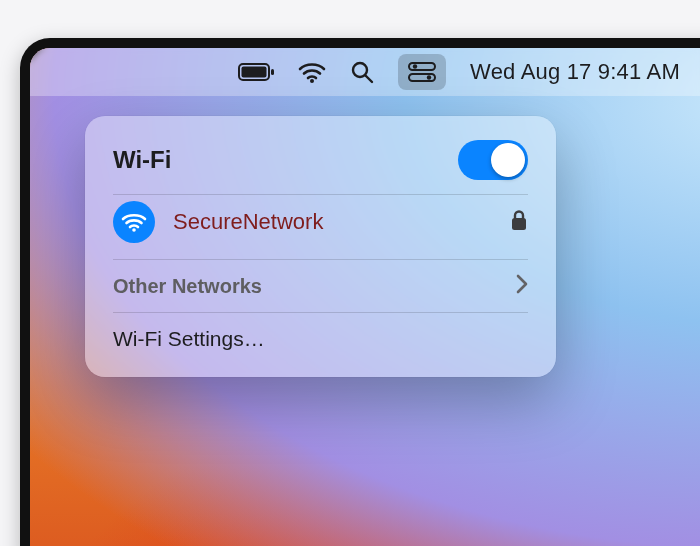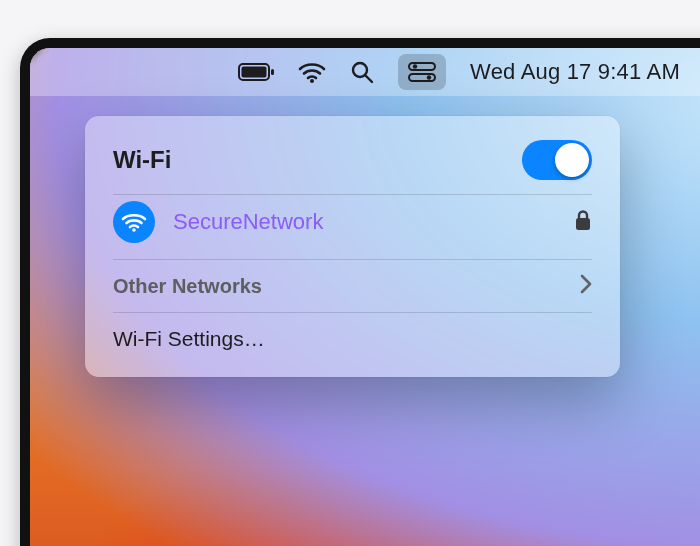--- a/index.html
+++ b/index.html
@@ -45,22 +45,22 @@
     padding: 0 10px;
     height: 36px;
   }
   .menubar svg { display: block; }
 
   .clock { font-size: 22px; font-weight: 500; letter-spacing: 0.2px; }
 
   .panel {
     position: absolute;
     top: 68px; left: 55px;
-    width: 535px;
-    border-radius: 14px;
+    width: 471px;
+    border-radius: 20px;
     background: rgba(255,255,255,0.38);
     box-shadow: 0 24px 60px rgba(0,0,0,0.28), 0 0 0 1px rgba(0,0,0,0.03);
     z-index: 4;
     backdrop-filter: blur(2px);
   }
   .panel-inner { padding: 18px 24px 22px 24px; }
 
   .row { display: flex; align-items: center; }
   .header-row { justify-content: space-between; padding: 6px 4px 14px 4px; }
   .title { font-size: 24px; font-weight: 700; color: #1d1d1f; }
@@ -68,21 +68,21 @@
   .switch { position: relative; width: 70px; height: 40px; border-radius: 40px; background: #0a84ff; cursor: pointer; }
   .switch .knob { position: absolute; top: 3px; right: 3px; width: 34px; height: 34px; border-radius: 50%; background: #fff; box-shadow: 0 2px 4px rgba(0,0,0,0.3); }
 
   .divider { height: 1px; background: rgba(0,0,0,0.14); margin: 0 4px; }
 
   .section-label { font-size: 19px; font-weight: 700; color: #6b6b6e; padding: 14px 4px 10px 4px; }
 
   .network-row { justify-content: space-between; padding: 6px 4px 16px 4px; }
   .network-left { display: flex; align-items: center; gap: 18px; }
   .wifi-badge { width: 42px; height: 42px; border-radius: 50%; background: #0a84ff; display: flex; align-items: center; justify-content: center; }
-  .network-name { font-size: 22px; font-weight: 500; color: #8b5cf6; }
+  .network-name { font-size: 22px; font-weight: 500; color: #7f1d1d; }
 
   .other-row { justify-content: space-between; padding: 14px 4px 14px 4px; }
   .other-label { font-size: 20px; font-weight: 700; color: #5e5e61; }
 
   .settings-row { padding: 14px 4px 4px 4px; }
   .settings-text { font-size: 21px; font-weight: 500; color: #1d1d1f; text-align: center; }
 
   .chev { color: #636366; }
   .lock { color: #3c3c3e; }
 </style>

